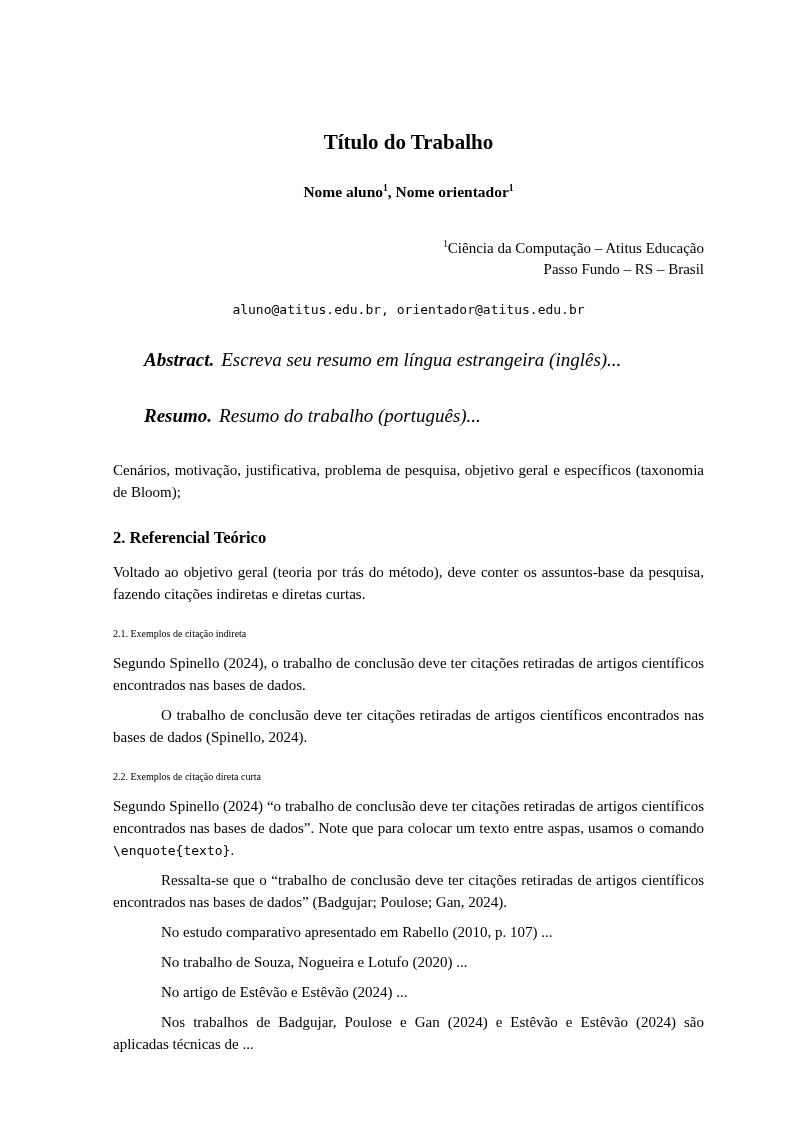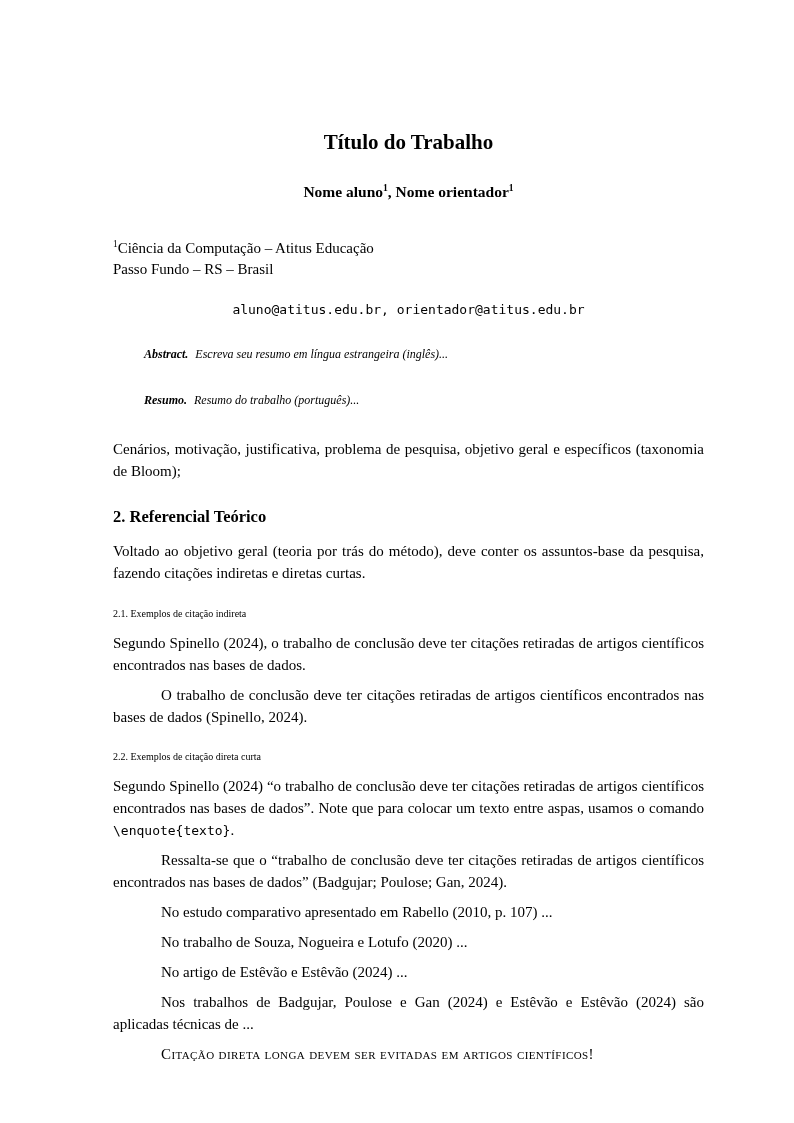--- a/index.html
+++ b/index.html
@@ -16,34 +16,34 @@
     font-size:21px; font-weight:bold; text-align:center;
     margin-bottom:27px;
   }
   .authors {
     text-align:center; font-weight:bold; font-size:15.5px;
     margin-bottom:37px;
   }
   sup { font-size:0.62em; font-weight:inherit; }
 
   .affiliation {
-    text-align:left; font-size:15px; line-height:1.38;
+    text-align:right; font-size:15px; line-height:1.38;
     margin-bottom:22px;
   }
   .emails {
     text-align:center;
     font-family:"DejaVu Sans Mono", monospace;
     font-size:13px;
     margin-bottom:29px;
   }
 
   .abstract-block {
     margin:0 31px 29px 31px;
     font-style:italic;
-    font-size:12px;
+    font-size:19px;
     line-height:1.45;
     text-align:justify;
   }
   .abstract-label { font-weight:bold; margin-right:7px; }
 
   h2.sec {
     font-size:16.5px; font-weight:bold;
     margin:25px 0 13px 0;
   }
   h3.subsec {
@@ -96,15 +96,14 @@
 
   <h3 class="subsec">2.2. Exemplos de citação direta curta</h3>
 
   <p class="body"><span>Segundo Spinello (2024) “o trabalho de conclusão deve ter citações retiradas de artigos científicos encontrados nas bases de dados”. Note que para colocar um texto entre aspas, usamos o comando </span><code class="mono">\enquote{texto}</code><span>.</span></p>
 
   <p class="body indent">Ressalta-se que o “trabalho de conclusão deve ter citações retiradas de artigos científicos encontrados nas bases de dados” (Badgujar; Poulose; Gan, 2024).</p>
   <p class="body indent">No estudo comparativo apresentado em Rabello (2010, p. 107) ...</p>
   <p class="body indent">No trabalho de Souza, Nogueira e Lotufo (2020) ...</p>
   <p class="body indent">No artigo de Estêvão e Estêvão (2024) ...</p>
   <p class="body indent">Nos trabalhos de Badgujar, Poulose e Gan (2024) e Estêvão e Estêvão (2024) são aplicadas técnicas de ...</p>
-  <p class="body indent smallcaps">Citação direta longa devem ser evitadas em artigos científicos!</p>
 
 </div>
 
 </body></html>

